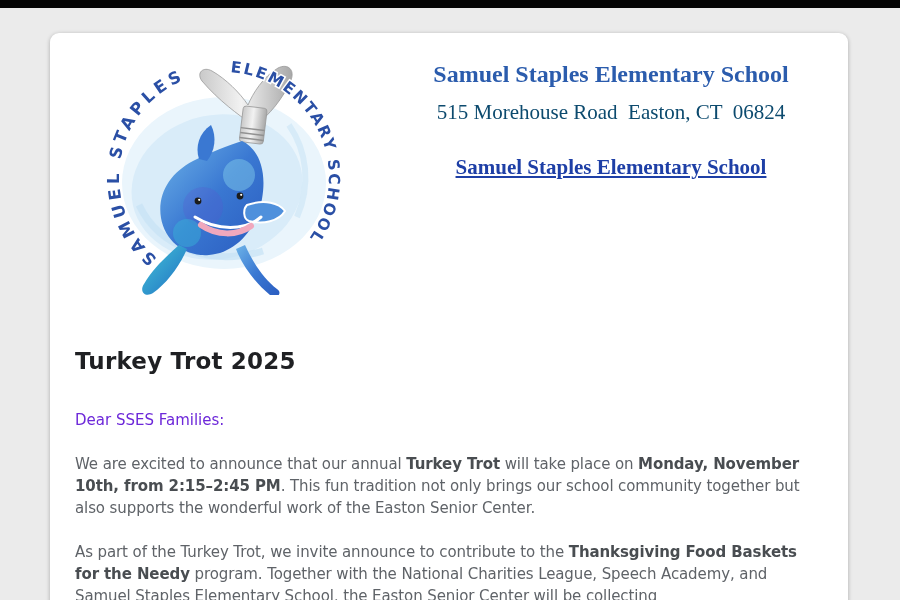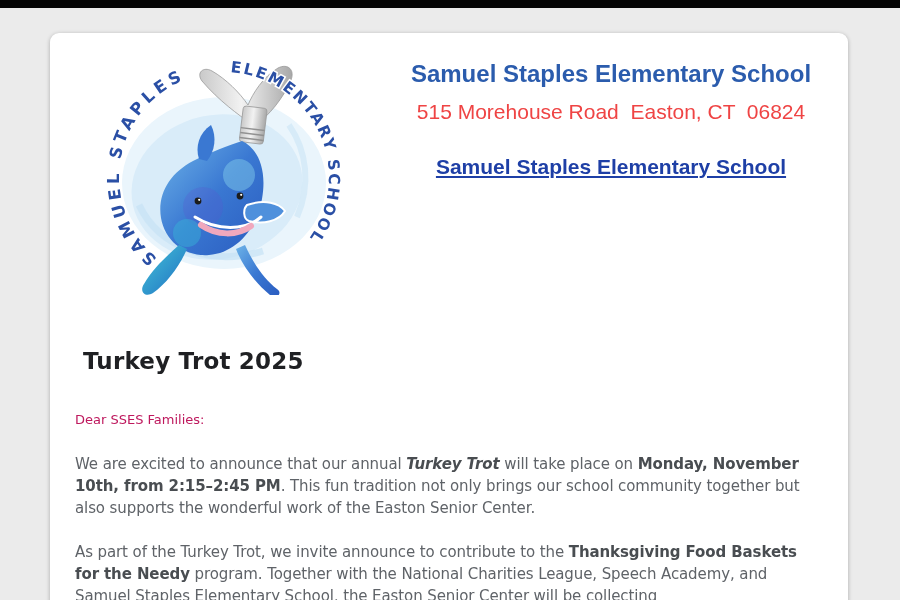--- a/index.html
+++ b/index.html
@@ -16,49 +16,49 @@
     position: absolute; left: 50px; top: 33px; width: 798px; height: 720px;
     background: #ffffff; border-radius: 9px;
     box-shadow: 0 1px 4px rgba(0,0,0,0.28);
     padding: 22px 25px; box-sizing: border-box;
   }
   
   .header-row { display: flex; align-items: flex-start; }
   .logo-wrap { width: 250px; height: 240px; margin-left: 24px; flex: none; }
   .school-info {
     width: 420px; margin-left: auto; margin-right: 2px; text-align: center;
-    font-family: Liberation Sans, sans-serif; padding-top: 4px;
+    font-family: Liberation Serif, serif; padding-top: 4px;
   }
   .school-name {
     font-size: 24px; font-weight: bold; color: #2b5cad;
     line-height: 30px; margin-bottom: 10px; white-space: nowrap;
   }
   .school-line {
-    font-size: 21px; color: #ef4444; line-height: 26.5px; white-space: pre-wrap;
+    font-size: 21px; color: #0c4a6e; line-height: 26.5px; white-space: pre-wrap;
   }
   .school-link-row { margin-top: 29px; }
   .school-link {
     font-size: 21px; font-weight: 600; color: #1e3fa6;
     text-decoration: underline; cursor: pointer; white-space: nowrap;
   }
   
   .letter { margin-top: 53px; }
   .letter-title {
     font-size: 23px; font-weight: bold; color: #1f2023;
-    margin: 8px; line-height: 27px; letter-spacing: 0.2px;
+    margin: 0; line-height: 27px; letter-spacing: 0.2px;
   }
   .salutation {
-    margin-top: 34px; font-size: 13px; line-height: 22px; color: #be185d;
+    margin-top: 34px; font-size: 15px; line-height: 22px; color: #6d28d9;
   }
   .para {
     margin: 22px 0 0 0; font-size: 15px; line-height: 22px;
     color: #5f6368; letter-spacing: -0.1px;
   }
   .seg-bold { font-weight: bold; color: #494d51; }
-  .seg-bold-italic { font-weight: bold; font-style: italic; color: #494d51; }
+  .seg-bold-italic { font-weight: bold; color: #494d51; }
 </style>
 </head>
 <body>
 
 <div class="topbar"></div>
 
 <div class="card">
 
   <div class="header-row">
 

